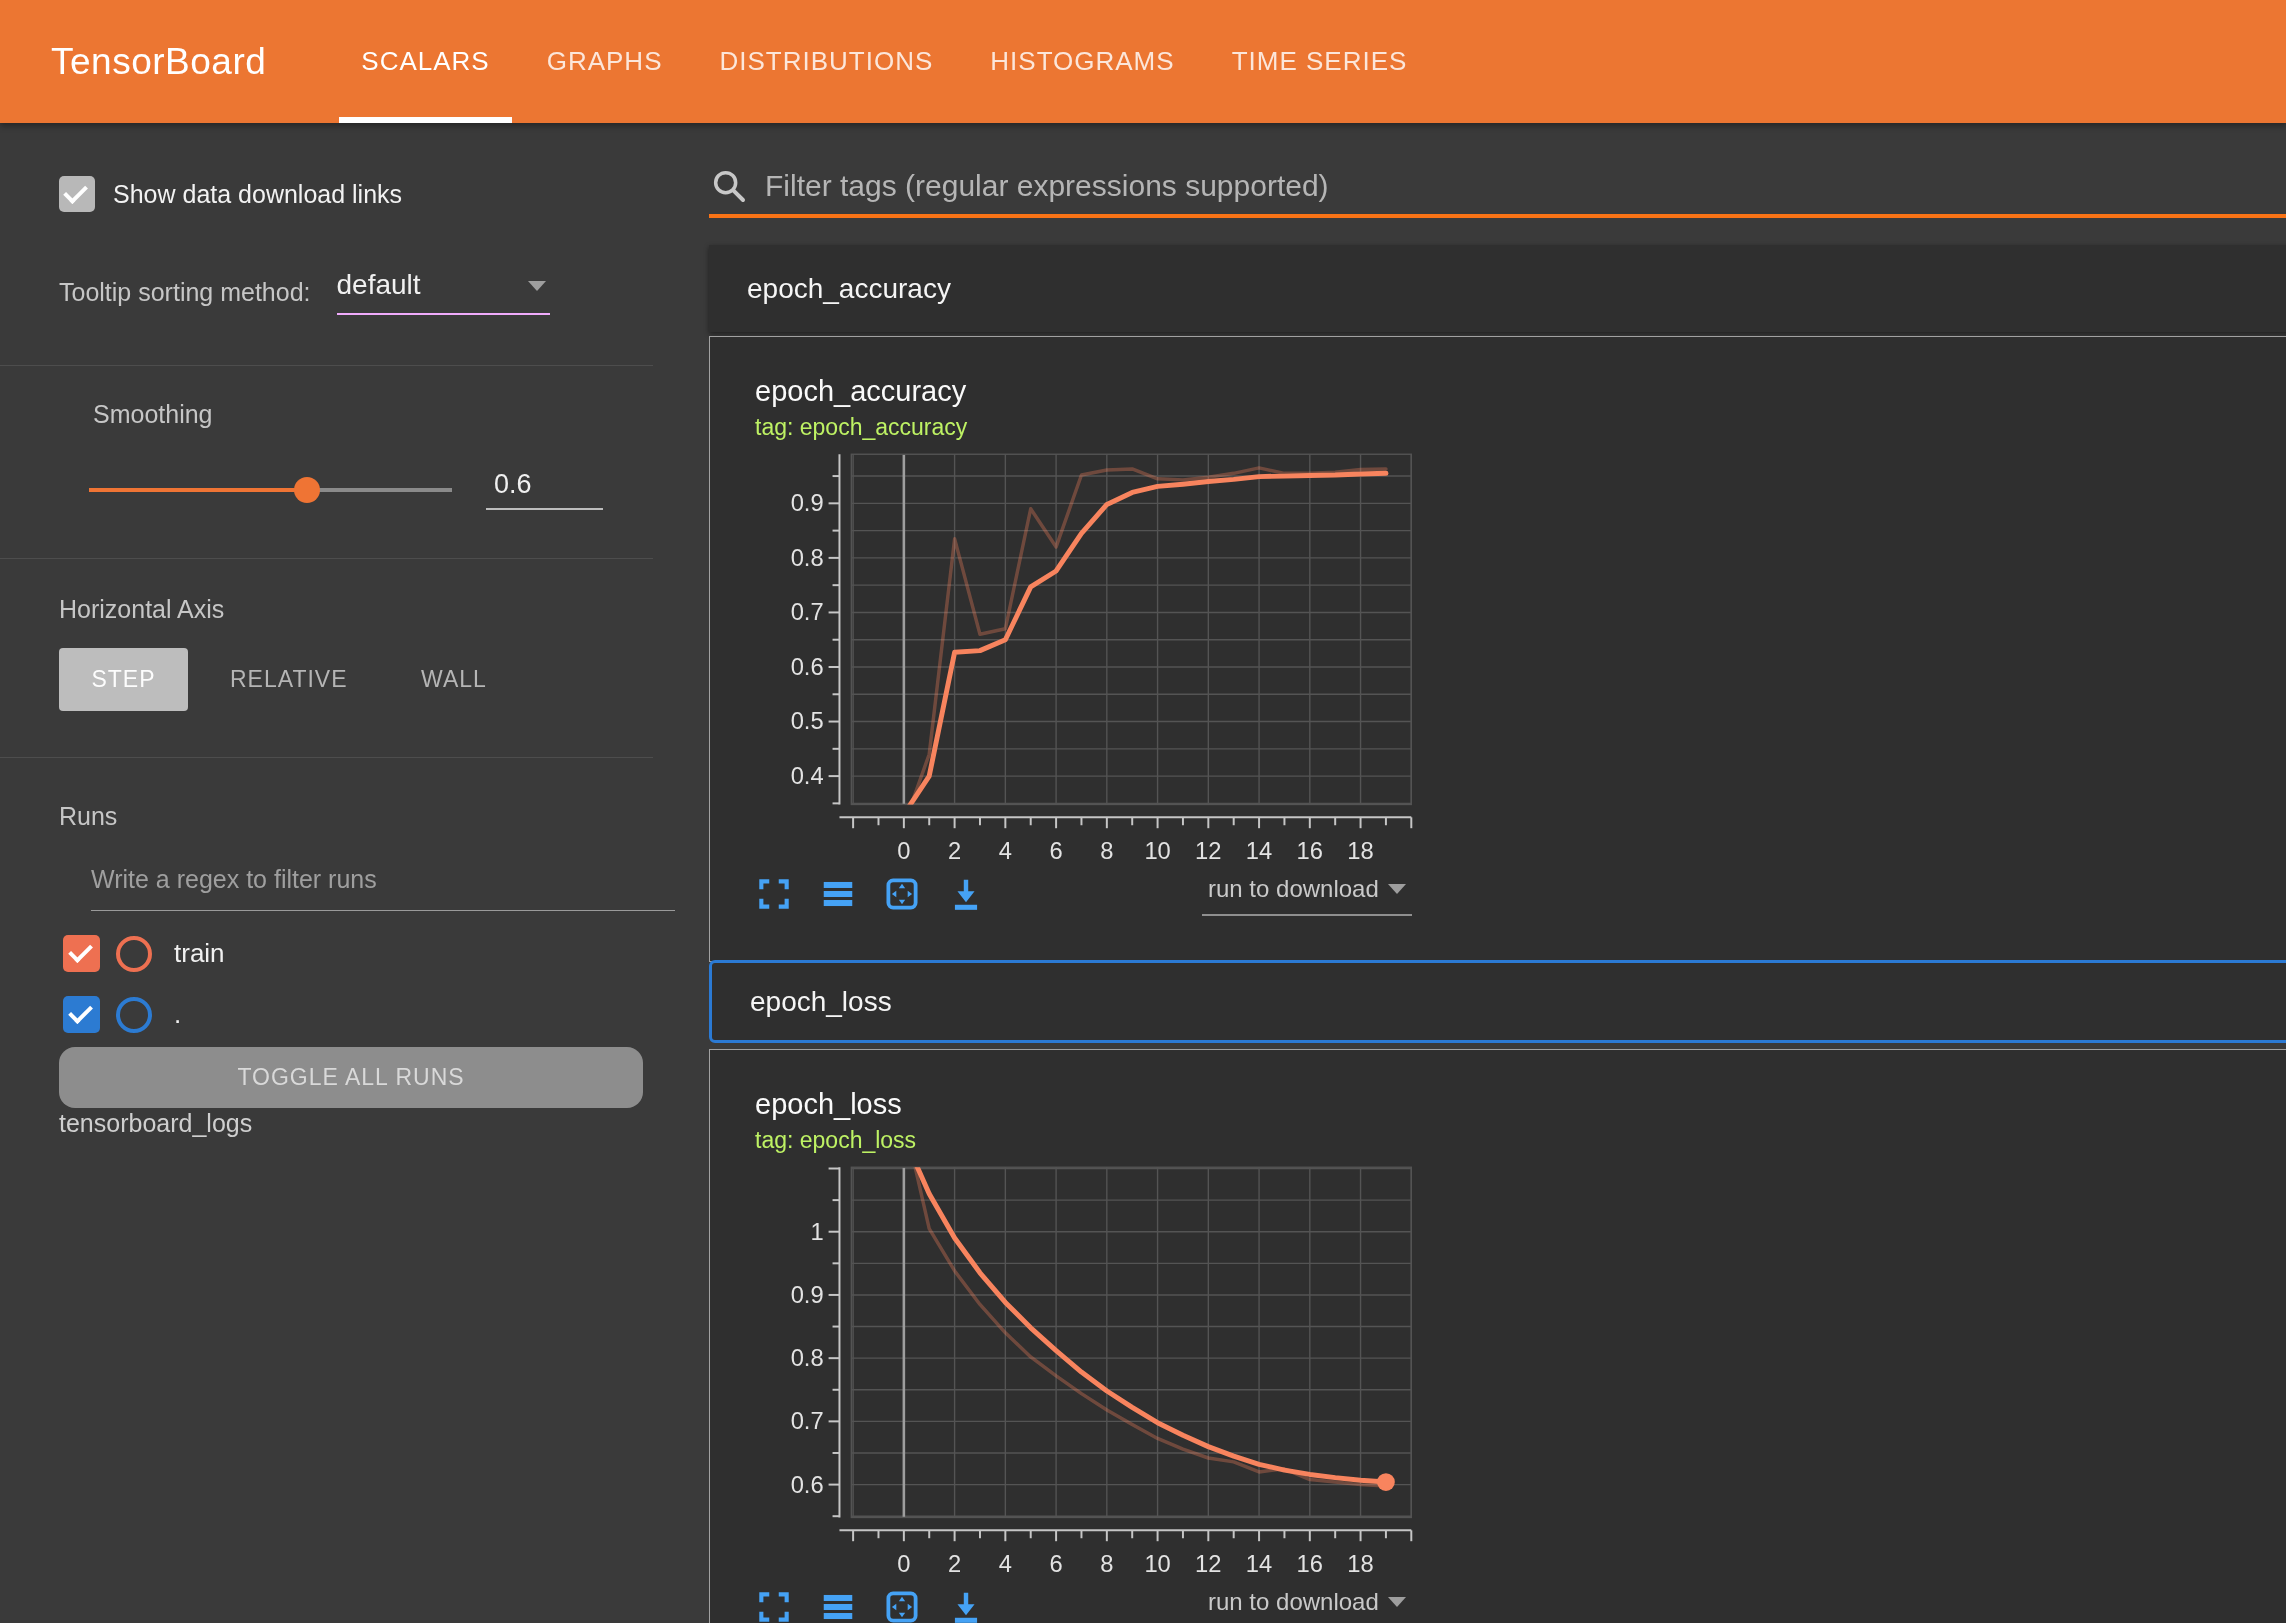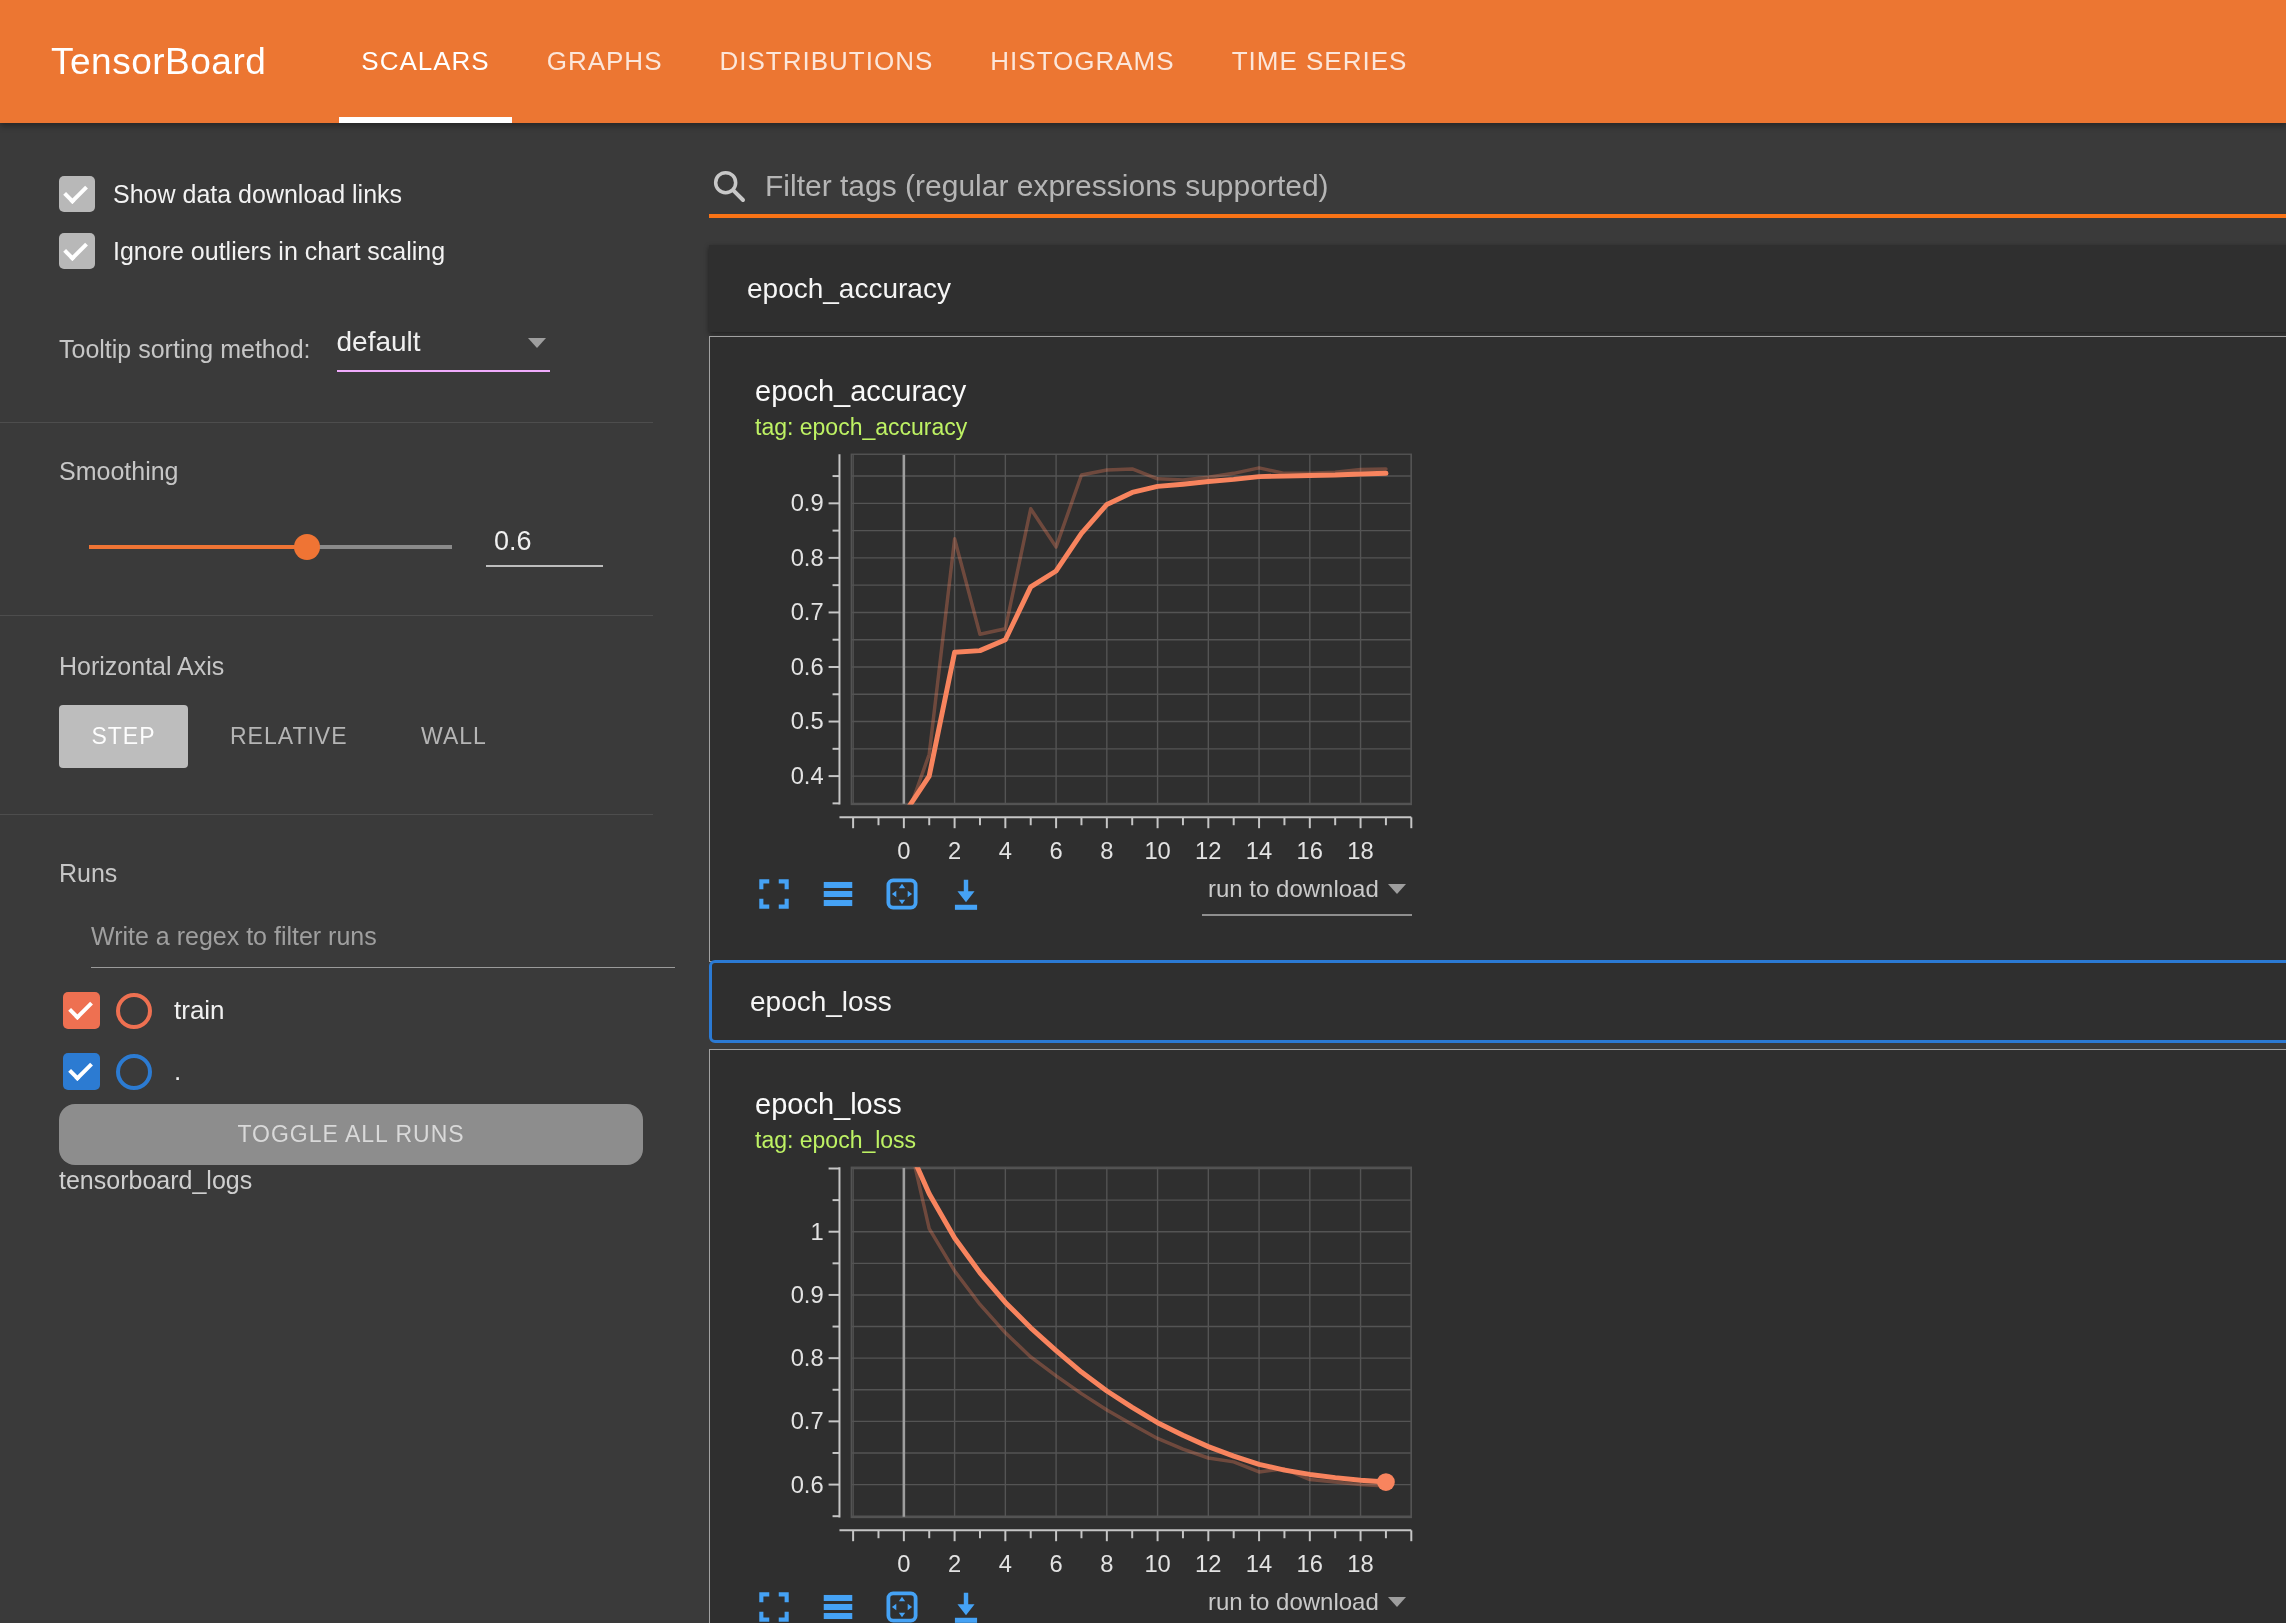--- a/index.html
+++ b/index.html
@@ -63,21 +63,21 @@
   .tag-pane.two{top:926px;}
   .chart-title{position:absolute;left:45px;top:38px;font-size:29px;color:#fafafa;}
   .chart-tag{position:absolute;left:45px;top:77px;font-size:23px;color:#bef264;}
   .chart-svg{position:absolute;left:80px;top:107px;}
   .chart-toolbar{position:absolute;left:45px;top:538px;display:flex;gap:26px;align-items:center;}
   .tool-btn{width:38px;height:38px;background:transparent;border:none;padding:0;cursor:pointer;}
   .dl-select{position:absolute;left:492px;top:527px;width:210px;height:50px;border-bottom:2px solid #8f8f8f;display:flex;align-items:center;cursor:pointer;}
   .dl-label{font-size:24px;color:#c9c9c9;margin-left:6px;}
   .dl-tri{margin-left:auto;margin-right:6px;width:0;height:0;border-left:9px solid transparent;border-right:9px solid transparent;border-top:10px solid #9e9e9e;}
   .mt54{margin-top:53px;}.mt21{margin-top:21px;}
-  .d1{margin-top:50px;}.lab-sm{margin-top:34px;}.d2{margin-top:48px;}.lab-ha{margin-top:36px;}.d3{margin-top:46px;}.lab-runs{margin-top:44px;}
+  .d1{margin-top:50px;}.lab-sm{margin-top:34px;margin-left:34px;}.d2{margin-top:48px;}.lab-ha{margin-top:36px;}.d3{margin-top:46px;}.lab-runs{margin-top:44px;}
 </style>
 </head>
 <body>
 
 <header class="topbar">
   <div class="logo">TensorBoard</div>
   <nav class="tabs">
     <div class="tab active">SCALARS</div>
     <div class="tab">GRAPHS</div>
     <div class="tab">DISTRIBUTIONS</div>
@@ -85,26 +85,20 @@
     <div class="tab">TIME SERIES</div>
   </nav>
 </header>
 
 <aside class="sidebar">
   <div class="row mt54">
     <span class="chk">
         <span class="check"></span>
       </span>
     <span class="chk-label">Show data download links</span>
-  </div>
-  <div class="row mt21">
-    <span class="chk">
-        <span class="check"></span>
-      </span>
-    <span class="chk-label">Ignore outliers in chart scaling</span>
   </div>
   <div class="row tooltip-row">
     <span class="tooltip-label">Tooltip sorting method:</span>
     <span class="dd">
       <span class="dd-value">default</span>
       <span class="tri"></span>
     </span>
   </div>
   <div class="divider d1"></div>
 

